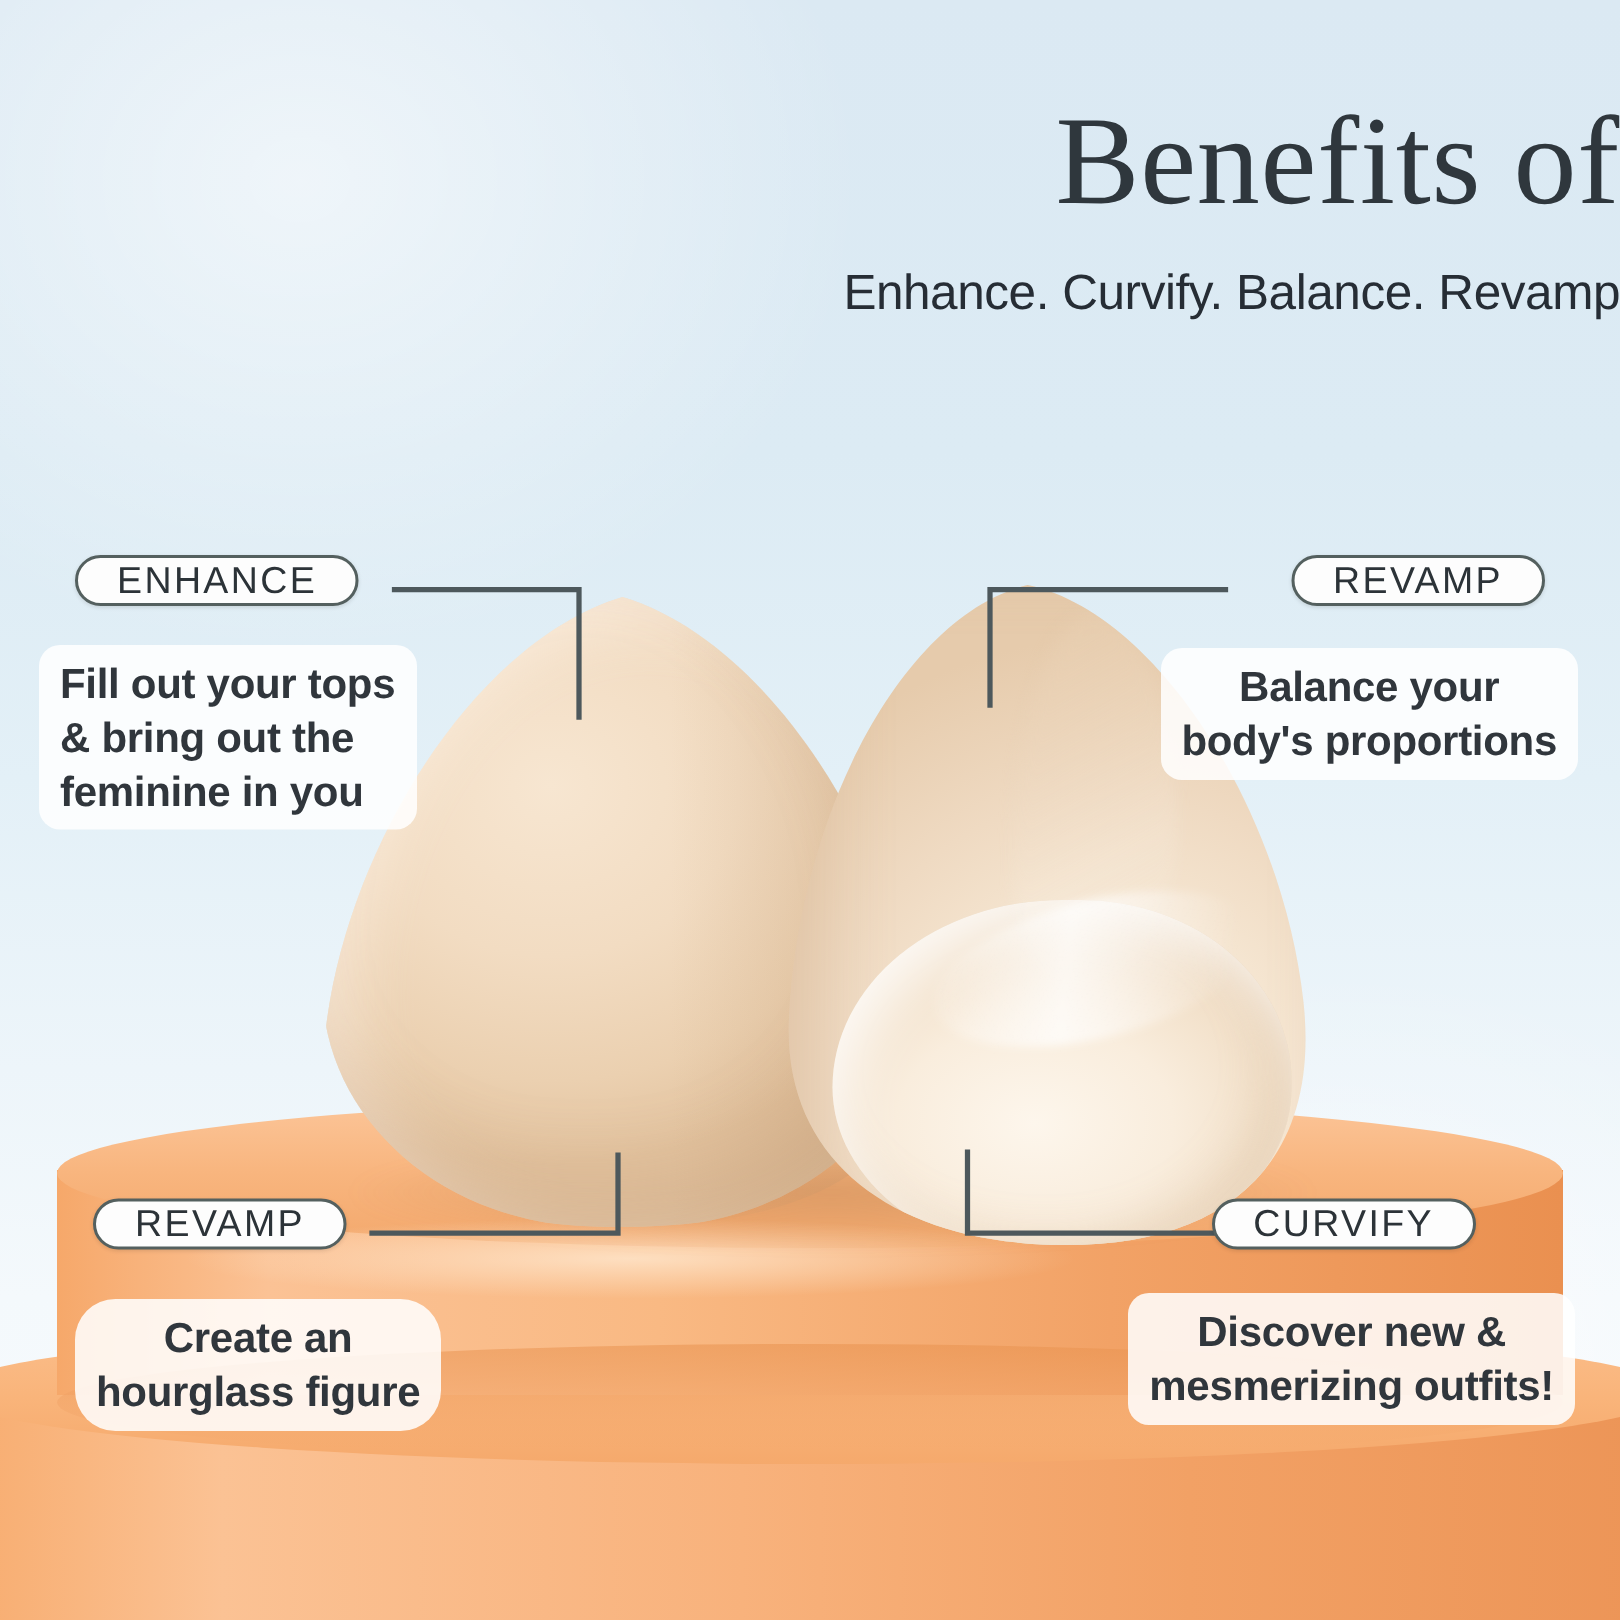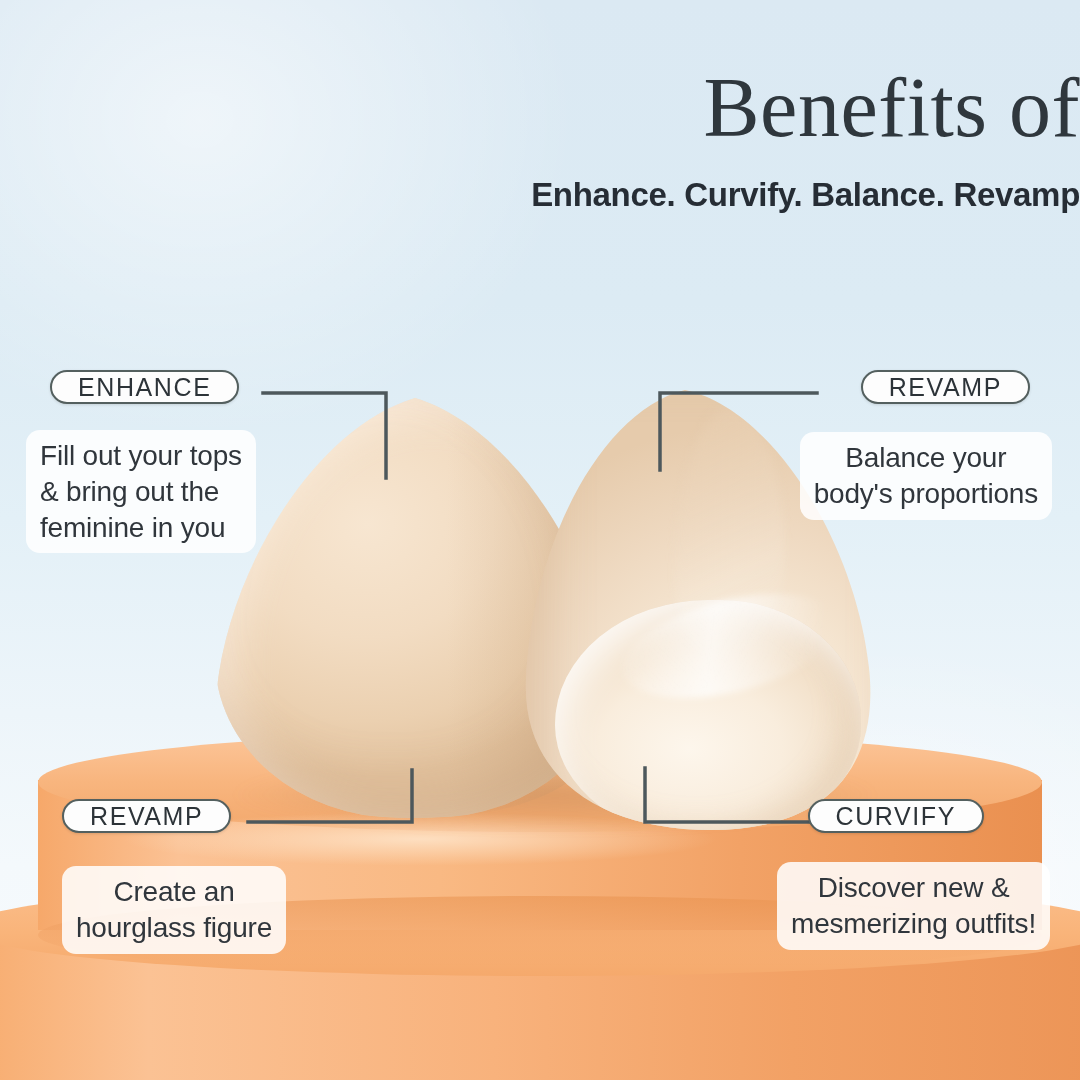--- a/index.html
+++ b/index.html
@@ -31,21 +31,21 @@
   .header { position:absolute; left:0; top:0; width:1080px; text-align:right; }
   .title {
     font-family:"Liberation Serif", serif;
     font-size:84px; line-height:1.0; color:#2f373d;
     letter-spacing:.5px; font-weight:400;
   }
   .title .l1 { display:block; padding-top:66px; }
   .title .l2 { display:block; padding-top:22px; }
   .subtitle {
     margin-top:26px; font-size:33px; color:#262d35;
-    font-weight:700; letter-spacing:-0.3px;
+    font-weight:400; letter-spacing:-0.3px;
   }
 
   
   .pedestal { position:absolute; left:0; bottom:0; width:1080px; height:360px; }
   
   .disc-lower-body {
     position:absolute; left:-36px; top:205px; width:1152px; height:175px;
     background:linear-gradient(to right,
       #f7ab6d 0%, #fbc294 16%, #f8b27c 46%, #f2a165 72%, #ec9456 100%);
   }
@@ -142,36 +142,36 @@
   .pill {
     position:absolute; height:34px; padding:0 26px;
     display:flex; align-items:center; justify-content:center;
     background:#fdfdfd; border:2px solid #54605f; border-radius:26px;
     font-size:25px; letter-spacing:1.6px; color:#2c3338; font-weight:400;
     box-shadow:0 1px 3px rgba(0,0,0,.12);
     white-space:nowrap;
   }
   .desc {
     position:absolute; font-size:28px; line-height:1.28; color:#30363c;
-    font-weight:400; letter-spacing:-.2px;
+    font-weight:700; letter-spacing:-.2px;
     padding:8px 14px; border-radius:14px;
     background:rgba(255,255,255,.86);
     white-space:pre-line;
   }
   .desc-left  { text-align:left; }
   .desc-right { text-align:center; }
 
   .pill-enhance { left:50px;  top:370px; }
   .pill-balance { right:50px; top:370px; }
   .pill-curvify { left:62px;  top:799px; }
   .pill-revamp  { right:96px; top:799px; }
 
   .desc-enhance { left:26px;  top:430px; }
   .desc-balance { right:28px; top:432px; }
-  .desc-curvify { left:62px;  top:866px; }
+  .desc-curvify { left:50px;  top:866px;border-radius:27px; }
   .desc-revamp  { right:30px; top:862px; }
 
   
   .lines { position:absolute; left:0; top:0; width:1080px; height:1080px; }
 </style>
 </head>
 <body>
 
 <div class="bg-glow-tl"></div>
 <div class="bg-glow-br"></div>

